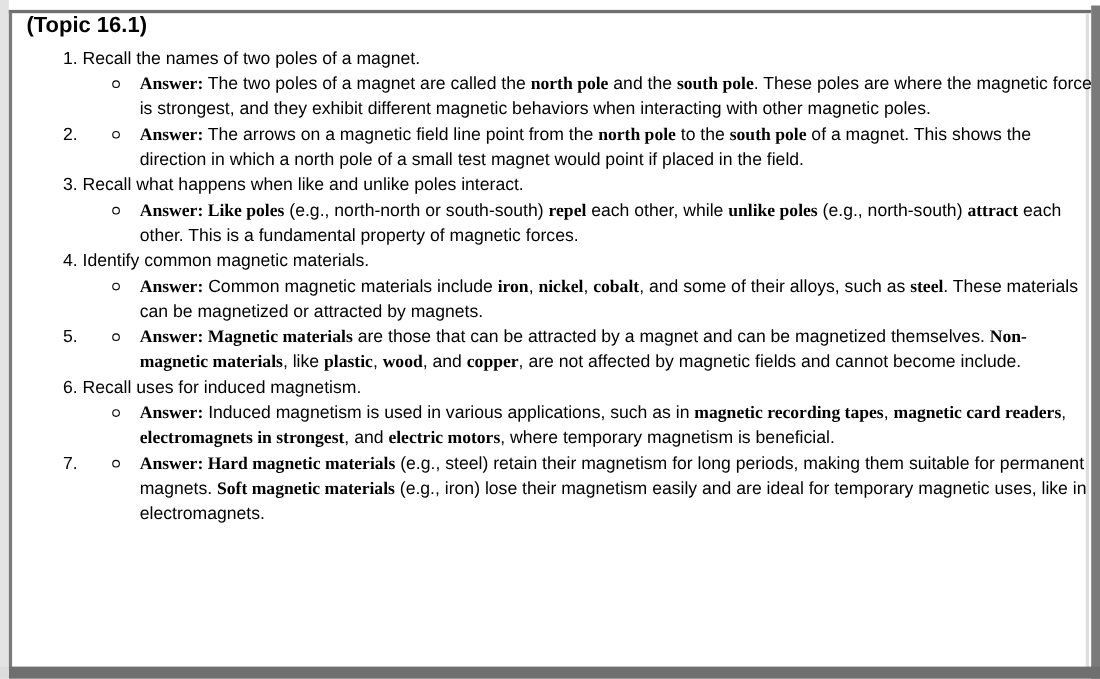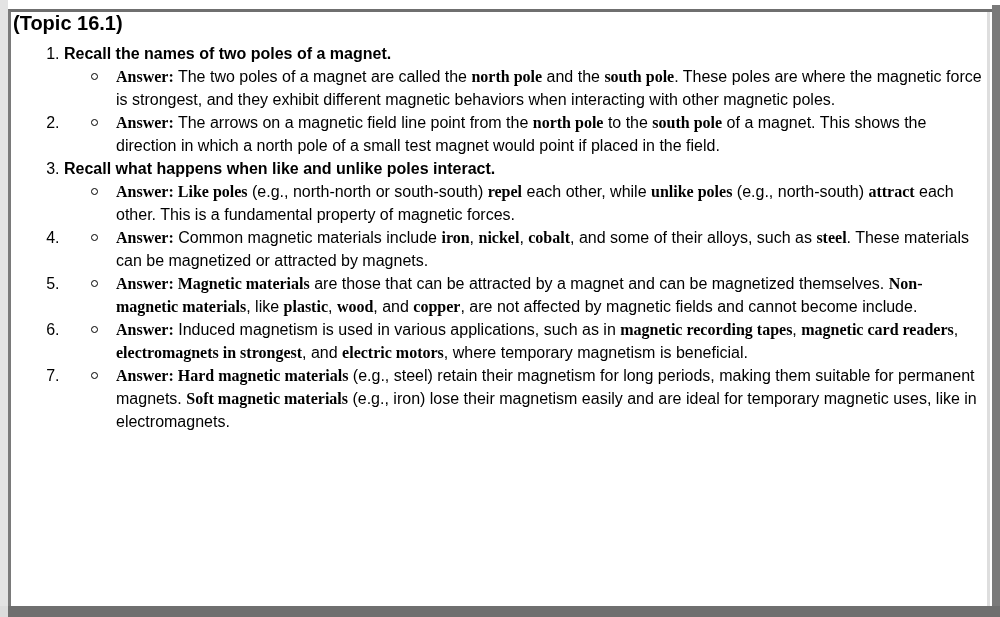--- a/index.html
+++ b/index.html
@@ -13,30 +13,30 @@
     .frame {
       position:absolute; left:8px; top:9px; width:984px; height:599px;
       border-left:3px solid #7a7a7a; border-top:3px solid #6f6f6f;
       box-sizing:border-box; background:#fff;
     }
     .inner-right { position:absolute; left:987px; top:12px; width:3px; height:596px; background:#dedede; }
     .outer-right { position:absolute; left:992px; top:5px; width:8px; height:612px; background:#7a7a7a; }
     .outer-bottom { position:absolute; left:8px; top:606px; width:992px; height:11px; background:#6f6f6f; }
     .outer-left-bottom { position:absolute; left:0; top:606px; width:8px; height:11px; background:#dcdcdc; }
 
-    .content { position:absolute; left:13px; top:10px; width:970px; }
+    .content { position:absolute; left:24px; top:10px; width:970px; }
     h1.topic {
       margin:0; font-size:20px; font-weight:bold; line-height:26px;
     }
     ol.questions {
       margin:6px 0 0 0; padding:0 0 0 51px; font-size:16px; line-height:23px;
     }
     ol.questions > li { padding-left:0; }
     ol.questions > li::marker { font-weight:normal; }
-    .q { font-weight:bold; }
+    .q { font-weight:normal; }
     ul.answers {
       list-style:none; margin:0; padding:0 0 0 52px; position:relative;
     }
     ul.answers > li { position:relative; }
     ul.answers > li::before {
       content:""; position:absolute; left:-25px; top:8px; width:5px; height:5px;
       border:1px solid #000; border-radius:50%;
     }
     b { font-weight:bold;font-family:Liberation Serif, serif; }
   </style>
@@ -65,30 +65,32 @@
         <li><b>Answer:</b><span> The arrows on a magnetic field line point from the </span><b>north pole</b><span> to the </span><b>south pole</b><span> of a magnet. This shows the direction in which a north pole of a small test magnet would point if placed in the field.</span></li>
       </ul>
     </li>
     <li>
       <span class="q">Recall what happens when like and unlike poles interact.</span>
       <ul class="answers">
         <li><b>Answer: Like poles</b><span> (e.g., north-north or south-south) </span><b>repel</b><span> each other, while </span><b>unlike poles</b><span> (e.g., north-south) </span><b>attract</b><span> each other. This is a fundamental property of magnetic forces.</span></li>
       </ul>
     </li>
     <li>
+      <span class="q">Identify common magnetic materials.</span>
       <ul class="answers">
         <li><b>Answer:</b><span> Common magnetic materials include </span><b>iron</b><span>, </span><b>nickel</b><span>, </span><b>cobalt</b><span>, and some of their alloys, such as </span><b>steel</b><span>. These materials can be magnetized or attracted by magnets.</span></li>
       </ul>
     </li>
     <li>
       <ul class="answers">
         <li><b>Answer: Magnetic materials</b><span> are those that can be attracted by a magnet and can be magnetized themselves. </span><b>Non-magnetic materials</b><span>, like </span><b>plastic</b><span>, </span><b>wood</b><span>, and </span><b>copper</b><span>, are not affected by magnetic fields and cannot become include.</span></li>
       </ul>
     </li>
     <li>
+      <span class="q">Recall uses for induced magnetism.</span>
       <ul class="answers">
         <li><b>Answer:</b><span> Induced magnetism is used in various applications, such as in </span><b>magnetic recording tapes</b><span>, </span><b>magnetic card readers</b><span>, </span><b>electromagnets in strongest</b><span>, and </span><b>electric motors</b><span>, where temporary magnetism is beneficial.</span></li>
       </ul>
     </li>
     <li>
       <ul class="answers">
         <li><b>Answer: Hard magnetic materials</b><span> (e.g., steel) retain their magnetism for long periods, making them suitable for permanent magnets. </span><b>Soft magnetic materials</b><span> (e.g., iron) lose their magnetism easily and are ideal for temporary magnetic uses, like in electromagnets.</span></li>
       </ul>
     </li>
   </ol>

